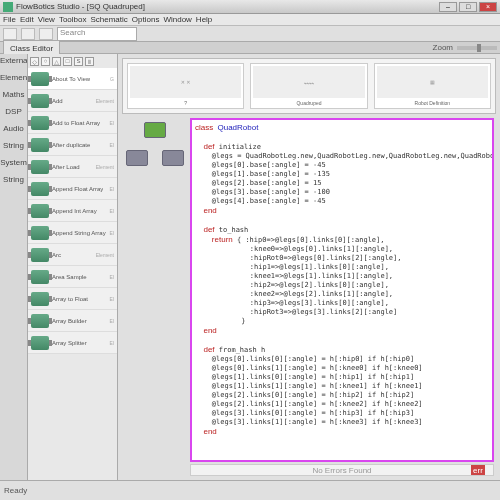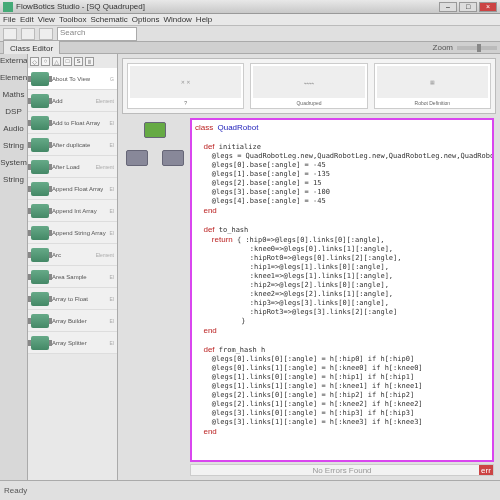--- a/index.html
+++ b/index.html
@@ -43,21 +43,21 @@
 .nodes{position:absolute;top:68px;left:8px;width:60px;height:60px}
 .node{position:absolute;width:22px;height:16px;background:#889;border:1px solid #667;border-radius:2px}
 .node.n1{top:0;left:18px;background:#6a4}
 .node.n2{top:28px;left:0}
 .node.n3{top:28px;left:36px}
 .codebox{position:absolute;top:64px;left:72px;right:6px;bottom:18px;background:#fff;border:2px solid #d946ef;overflow:hidden;padding:3px}
 .code{font-family:Consolas,monospace;font-size:7px;line-height:9px;color:#333;white-space:pre}
 .kw{color:#b22}
 .cls{color:#22b}
 .errbar{position:absolute;left:72px;right:6px;bottom:4px;height:12px;background:#f2f2f2;border:1px solid #ccc;display:flex;align-items:flex-end;justify-content:center;color:#999;font-size:6px}
-.errbar .errbtn{position:absolute;right:0;width:14px;height:100%;background:#c44;color:#fff;display:flex;align-items:center;justify-content:center}
+.errbar .errbtn{position:absolute;right:8px;width:14px;height:100%;background:#c44;color:#fff;display:flex;align-items:center;justify-content:center}
 .status{height:20px;background:#e0e0e0;border-top:1px solid #aaa;display:flex;align-items:center;padding:0 4px;color:#555}
 </style>
 </head>
 <body>
 
 <div class="window">
  <div class="titlebar">
   <div class="icon"></div>
   <div class="title">FlowBotics Studio - [SQ Quadruped]</div>
   <div class="winbtns">

